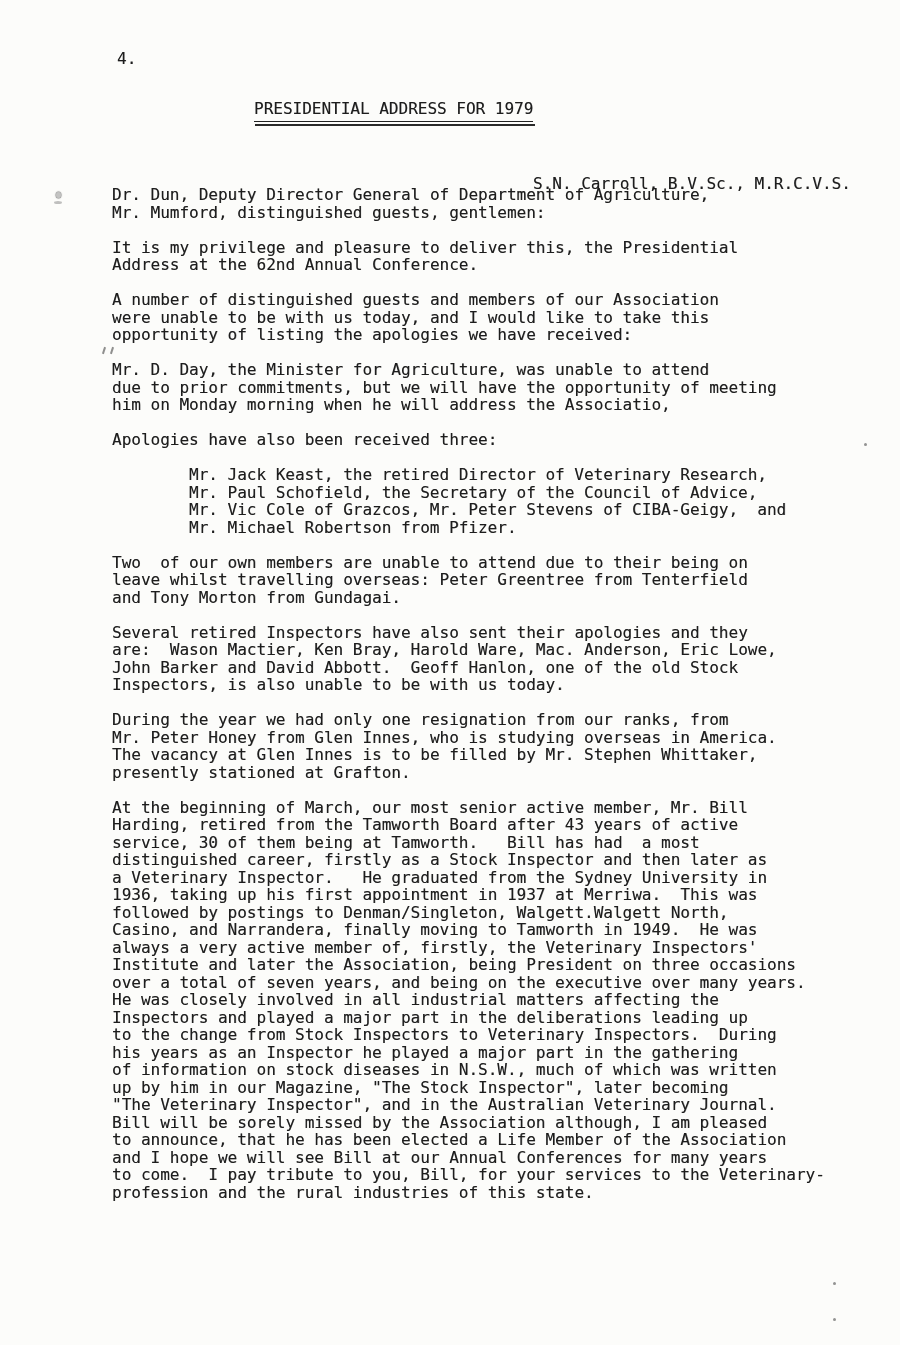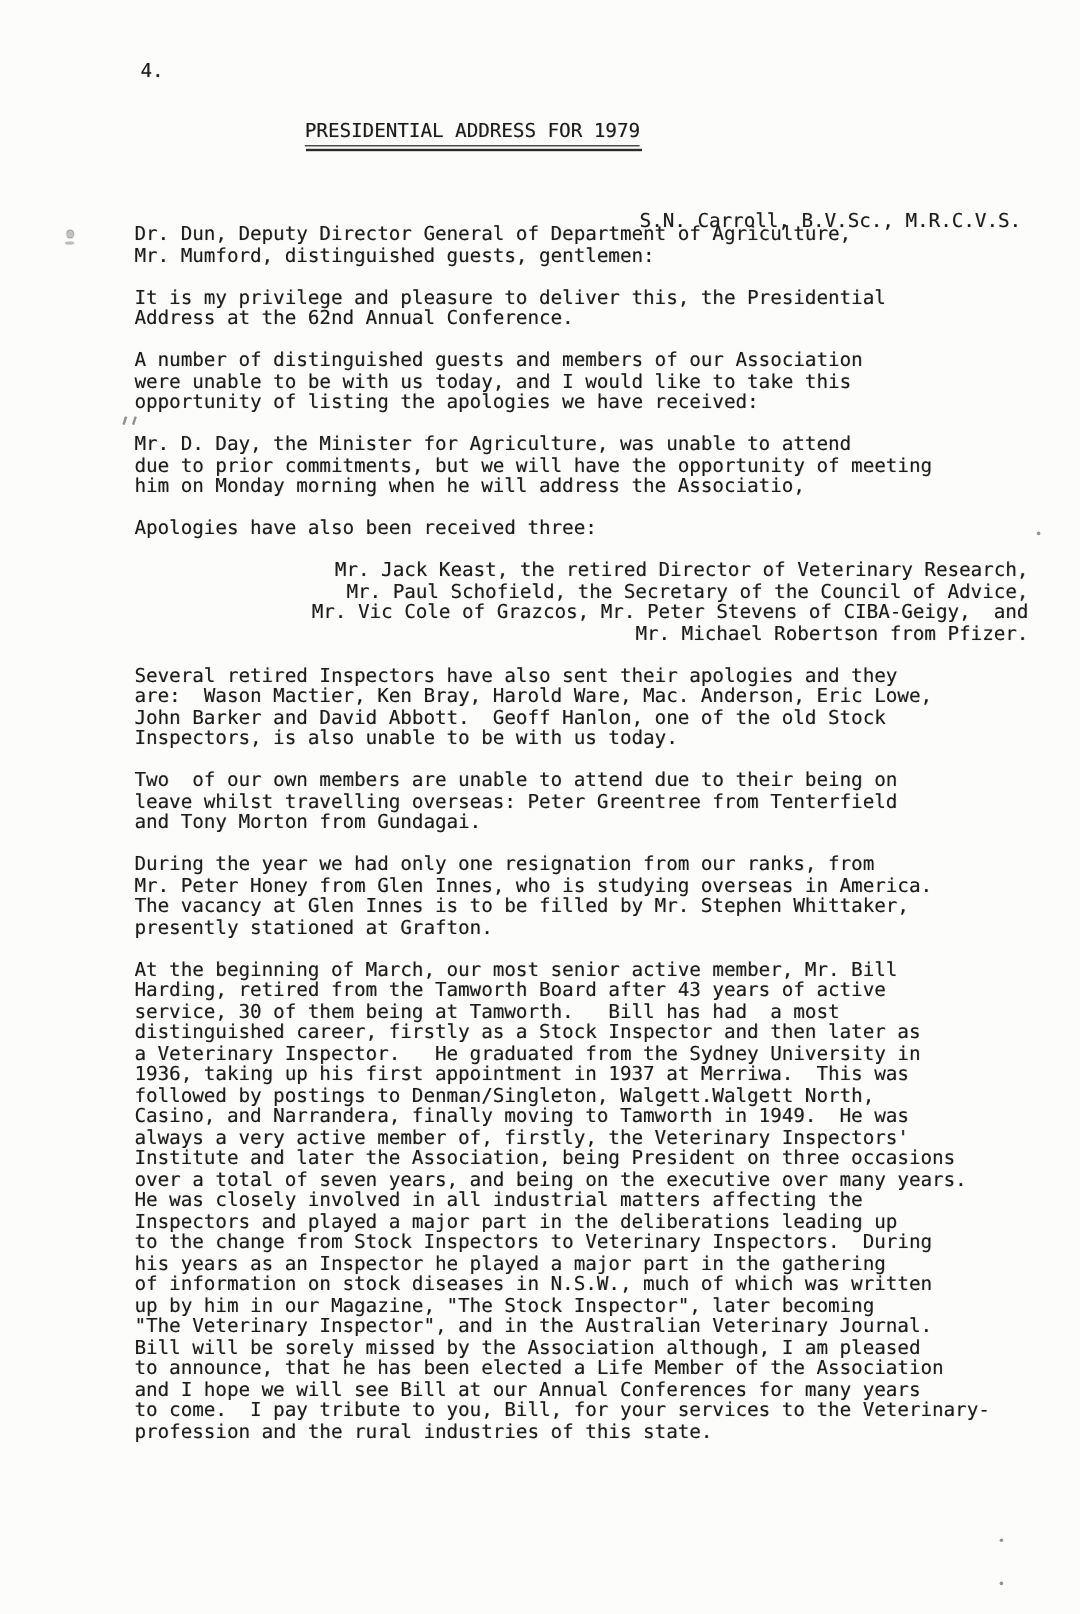--- a/index.html
+++ b/index.html
@@ -60,21 +60,20 @@
     left: 112px;
     top: 186px;
     width: 745px;
   }
   .para {
     white-space: pre-wrap;
     margin: 0 0 17.5px 0;
   }
   .para.indent {
     margin-left: 77px;
-    text-align: right;
   }
   
   .artifact {
     position: absolute;
     background: transparent;
   }
   .speck {
     width: 3px;
     height: 3px;
     border-radius: 50%;
@@ -143,27 +142,27 @@
 were unable to be with us today, and I would like to take this
 opportunity of listing the apologies we have received:</div>
     <div class="para">Mr. D. Day, the Minister for Agriculture, was unable to attend
 due to prior commitments, but we will have the opportunity of meeting
 him on Monday morning when he will address the Associatio,</div>
     <div class="para">Apologies have also been received three:</div>
     <div class="para indent">Mr. Jack Keast, the retired Director of Veterinary Research,
 Mr. Paul Schofield, the Secretary of the Council of Advice,
 Mr. Vic Cole of Grazcos, Mr. Peter Stevens of CIBA-Geigy,  and
 Mr. Michael Robertson from Pfizer.</div>
+    <div class="para">Two  of our own members are unable to attend due to their being on
+leave whilst travelling overseas: Peter Greentree from Tenterfield
+and Tony Morton from Gundagai.</div>
     <div class="para">Several retired Inspectors have also sent their apologies and they
 are:  Wason Mactier, Ken Bray, Harold Ware, Mac. Anderson, Eric Lowe,
 John Barker and David Abbott.  Geoff Hanlon, one of the old Stock
 Inspectors, is also unable to be with us today.</div>
-    <div class="para">Two  of our own members are unable to attend due to their being on
-leave whilst travelling overseas: Peter Greentree from Tenterfield
-and Tony Morton from Gundagai.</div>
     <div class="para">During the year we had only one resignation from our ranks, from
 Mr. Peter Honey from Glen Innes, who is studying overseas in America.
 The vacancy at Glen Innes is to be filled by Mr. Stephen Whittaker,
 presently stationed at Grafton.</div>
     <div class="para">At the beginning of March, our most senior active member, Mr. Bill
 Harding, retired from the Tamworth Board after 43 years of active
 service, 30 of them being at Tamworth.   Bill has had  a most
 distinguished career, firstly as a Stock Inspector and then later as
 a Veterinary Inspector.   He graduated from the Sydney University in
 1936, taking up his first appointment in 1937 at Merriwa.  This was

